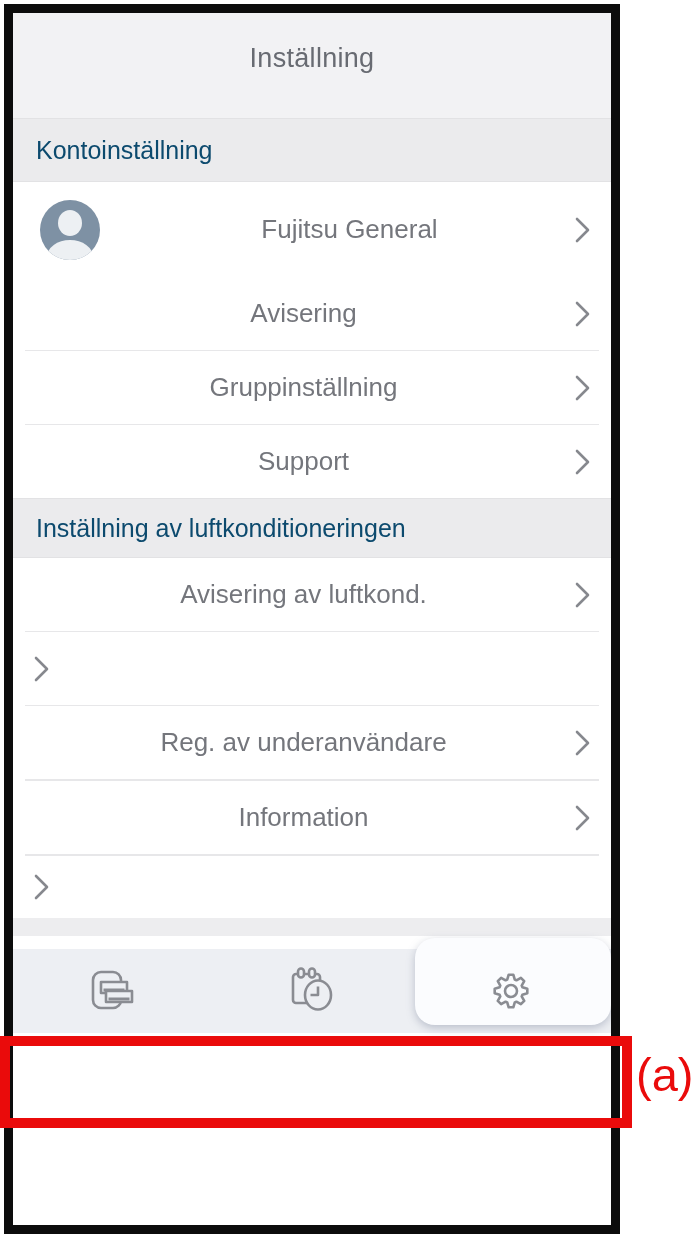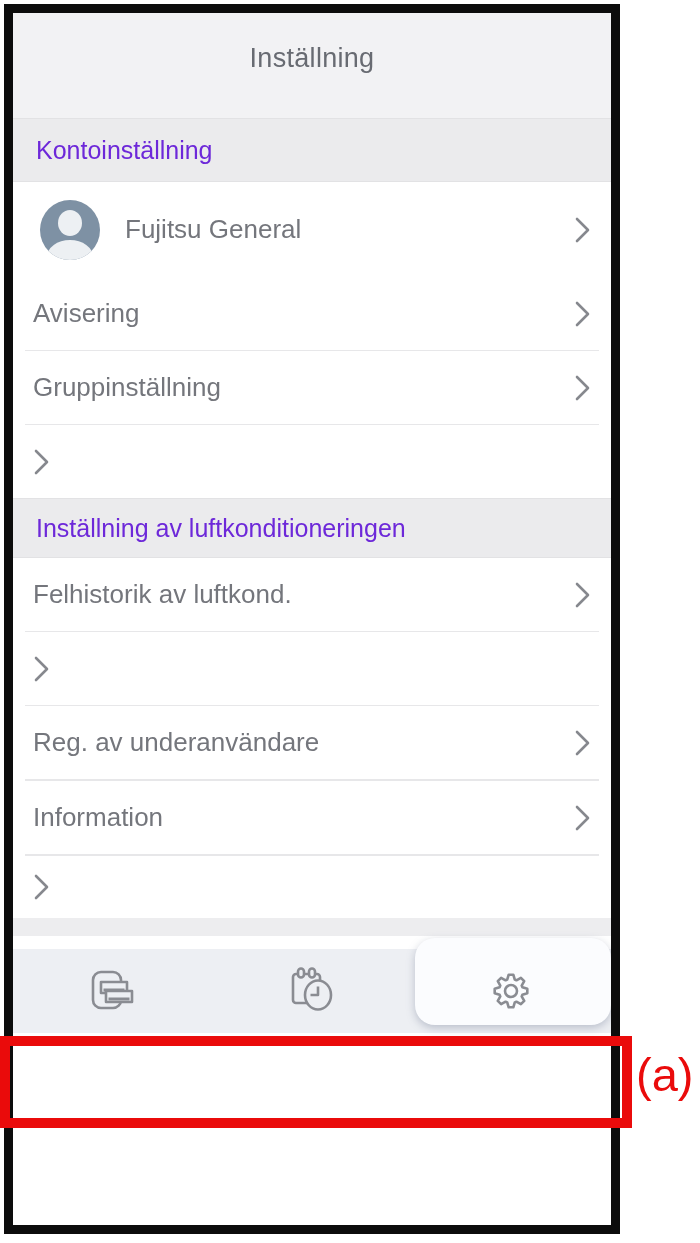--- a/index.html
+++ b/index.html
@@ -13,26 +13,26 @@
   .phone{position:absolute;left:4px;top:4px;width:598px;height:1212px;
          border:9px solid #0c0c0c;background:#fff;}
   .screen{position:relative;width:100%;height:100%;overflow:hidden;
           display:flex;flex-direction:column;}
 
   .header{height:105px;background:var(--header-bg);flex:none;
           display:flex;align-items:center;justify-content:center;}
   .title{font-size:27px;font-weight:500;color:#686b72;letter-spacing:.3px;margin-top:-14px;}
 
   .band{background:var(--band-bg);flex:none;display:flex;align-items:center;
-        padding-left:23px;font-size:25px;color:#6d28d9;
+        padding-left:23px;font-size:25px;color:#0c4a6e;
         border-top:1px solid rgba(0,0,0,.035);border-bottom:1px solid rgba(0,0,0,.035);}
   .band.h62{height:62px}.band.h58{height:58px}
 
   .row{background:#fff;flex:none;height:73px;display:flex;align-items:center;
-       padding:0 20px;position:relative;}
+       padding:0 20px;position:relative;text-align:center;}
   .row .label{font-size:26px;color:var(--text);flex:1;white-space:nowrap;}
   .row.account{height:95px;}
   .row.firmware{height:62px;}
   .divider{flex:none;height:1px;background:var(--divider);margin:0 12px;}
 
   .chev{flex:none;width:17px;height:30px;}
   .chev polyline{fill:none;stroke:#86888e;stroke-width:2.6;stroke-linecap:round;stroke-linejoin:round;}
 
   .avatar{flex:none;width:60px;height:60px;border-radius:50%;background:var(--avatar);
           position:relative;overflow:hidden;margin-right:25px;margin-left:7px;}
@@ -94,29 +94,30 @@
     </div>
     <div class="divider"></div>
     <div class="row">
       <span class="label">Gruppinställning</span>
       <svg class="chev" viewBox="0 0 17 30">
           <polyline points="3,4 14,15 3,26"></polyline>
         </svg>
     </div>
     <div class="divider"></div>
     <div class="row">
+      <span class="label">Support</span>
       <svg class="chev" viewBox="0 0 17 30">
           <polyline points="3,4 14,15 3,26"></polyline>
         </svg>
     </div>
 
     <div class="band h58">Inställning av luftkonditioneringen</div>
 
     <div class="row">
-      <span class="label">Felhistorik av luftkond.</span>
+      <span class="label">Avisering av luftkond.</span>
       <svg class="chev" viewBox="0 0 17 30">
           <polyline points="3,4 14,15 3,26"></polyline>
         </svg>
     </div>
     <div class="divider"></div>
     <div class="row">
       <svg class="chev" viewBox="0 0 17 30">
           <polyline points="3,4 14,15 3,26"></polyline>
         </svg>
     </div>

